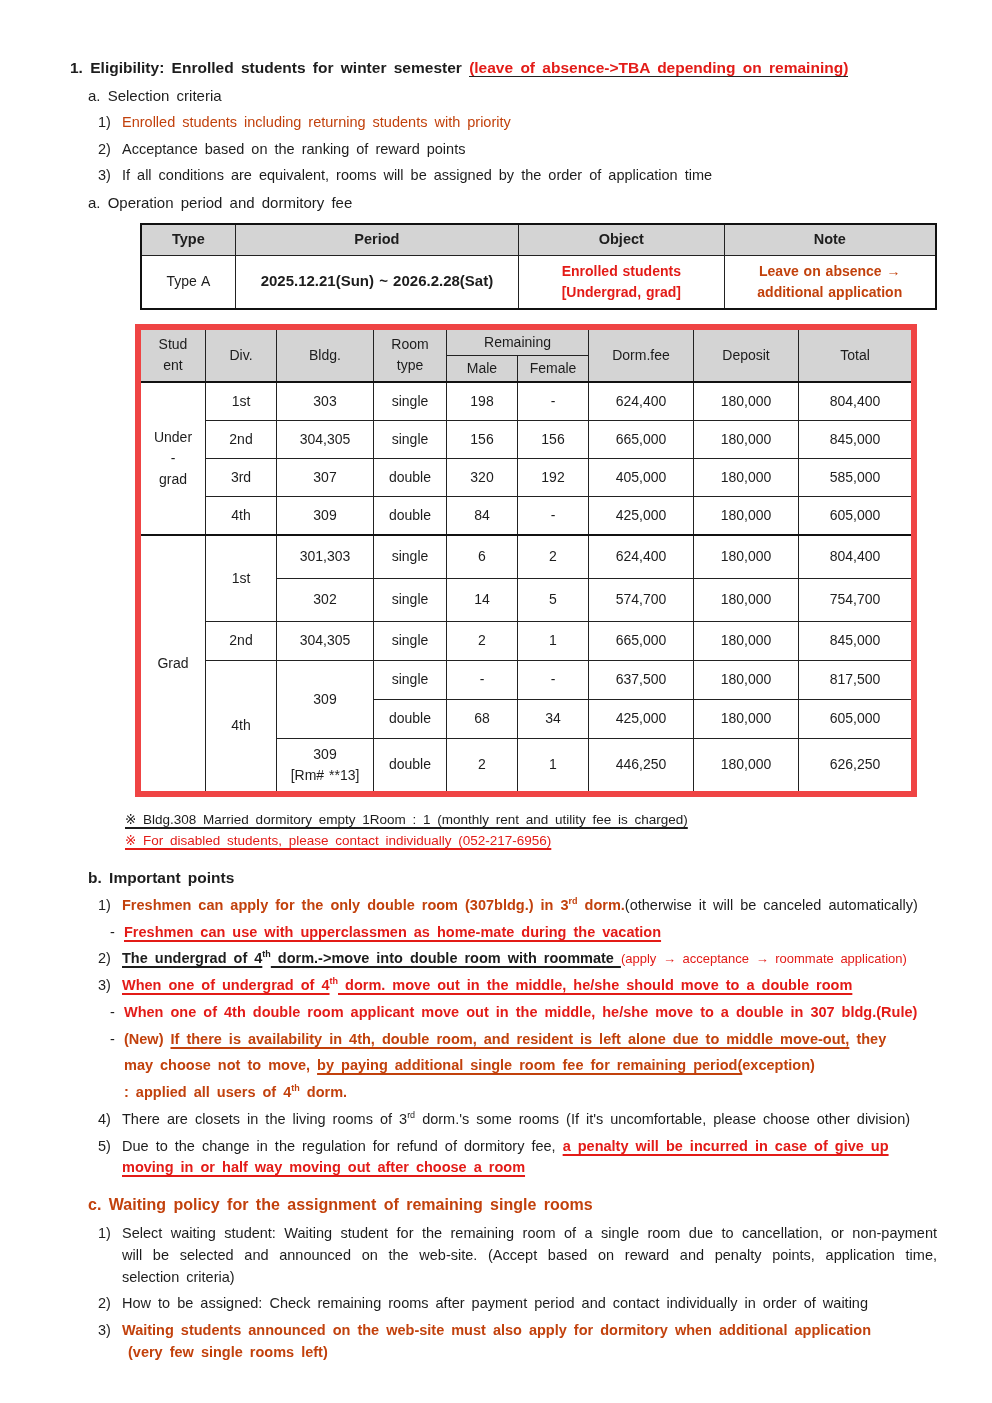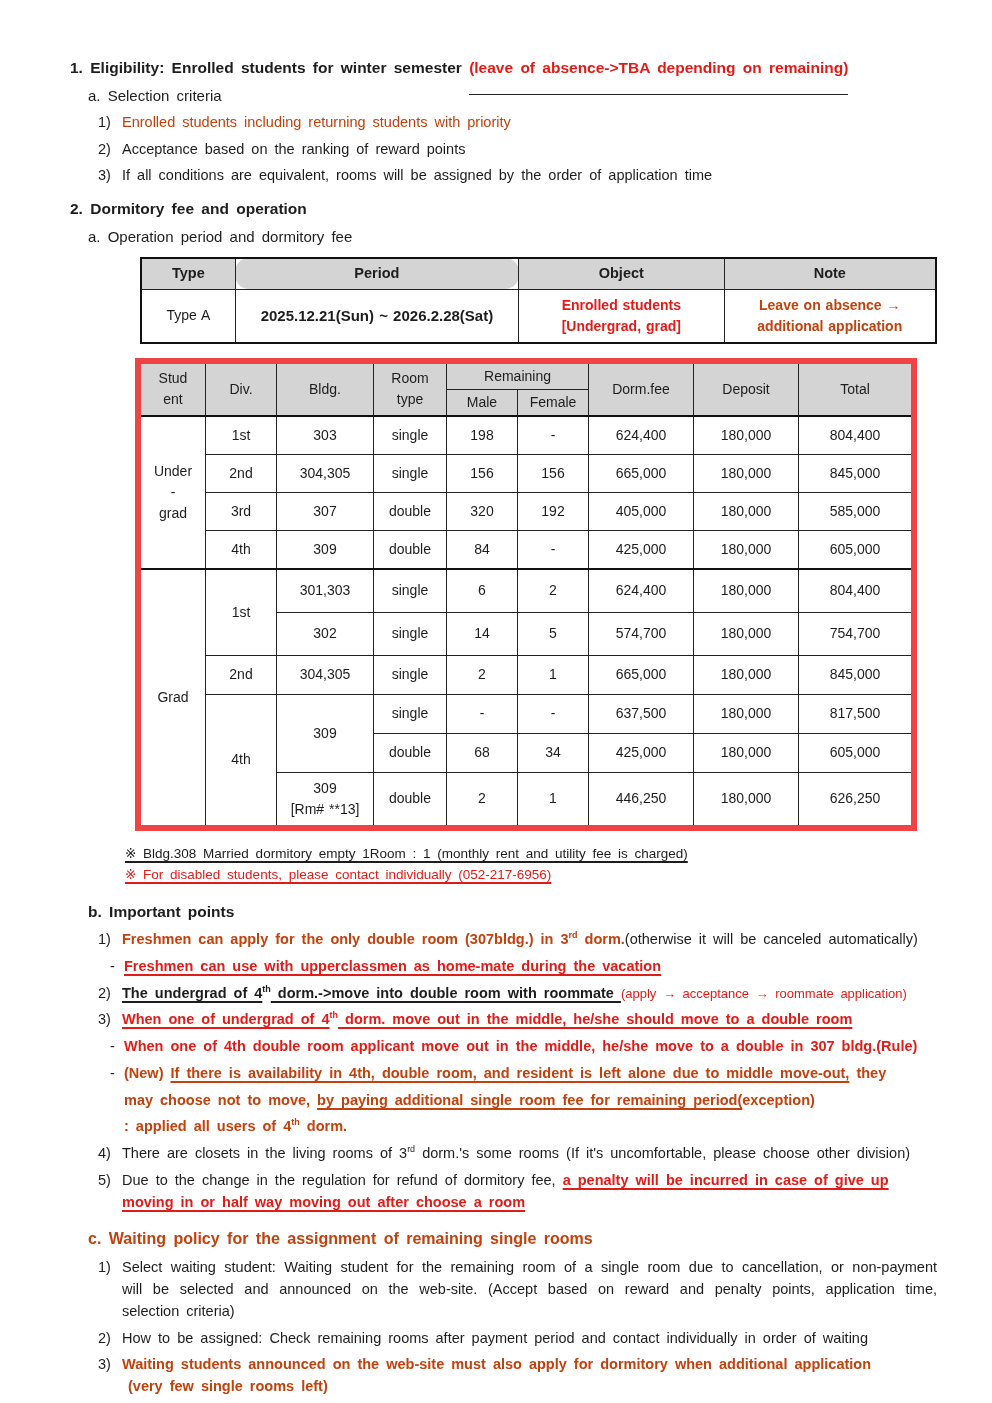--- a/index.html
+++ b/index.html
@@ -6,21 +6,21 @@
   .page{
     width:992px;min-height:1403px;box-sizing:border-box;
     padding:56px 55px 40px 60px;
     font-family:"Liberation Sans","DejaVu Sans",sans-serif;
     color:#1d1d1d;font-size:14.5px;line-height:1.5;word-spacing:3px;
   }
   .b{font-weight:bold;}
   .red{color:#e31b17;}
   .blue{color:#c2410c;}
   .u{text-decoration:underline;text-underline-offset:3px;text-decoration-thickness:1.5px;}
-  .ub{border-bottom:1.6px solid #222;padding-bottom:18px;}
+  .ub{border-bottom:1.6px solid #222;padding-bottom:0;}
   .pre{white-space:pre-line;}
   .just{text-align:justify;}
   sup{font-size:0.62em;}
 
   .h1{font-size:15.5px;font-weight:bold;margin:0 0 6px 10px;}
   .sub{margin:2px 0 4px 28px;font-size:15px;}
   .subB{margin:14px 0 6px 28px;font-size:15.5px;font-weight:bold;}
   .li{display:flex;margin:0 0 5px 38px;}
   .li .num{width:24px;flex-shrink:0;}
   .li .body{flex:1;}
@@ -64,31 +64,27 @@
   </div>
   <div class="li">
     <span class="num">2)</span>
     <div class="body">Acceptance based on the ranking of reward points</div>
   </div>
   <div class="li">
     <span class="num">3)</span>
     <div class="body">If all conditions are equivalent, rooms will be assigned by the order of application time</div>
   </div>
 
-  <div class="h1" style="margin-top:10px;">
-    <span>2.</span>
-    <span>Dormitory fee and operation</span>
-  </div>
   <div class="sub">a. Operation period and dormitory fee</div>
 
   <table class="ttable">
     <tbody>
         <tr>
       <th style="width:85px;">Type</th>
-      <th style="width:275px;border-radius:14px;">Period</th>
+      <th style="width:275px;">Period</th>
       <th style="width:197px;">Object</th>
       <th style="width:203px;">Note</th>
     </tr>
     <tr>
       <td>Type A</td>
       <td class="b" style="font-size:15px;">2025.12.21(Sun) ~  2026.2.28(Sat)</td>
       <td class="red b pre">Enrolled students
 [Undergrad, grad]</td>
       <td class="blue b pre">Leave on absence →
 additional application</td>

